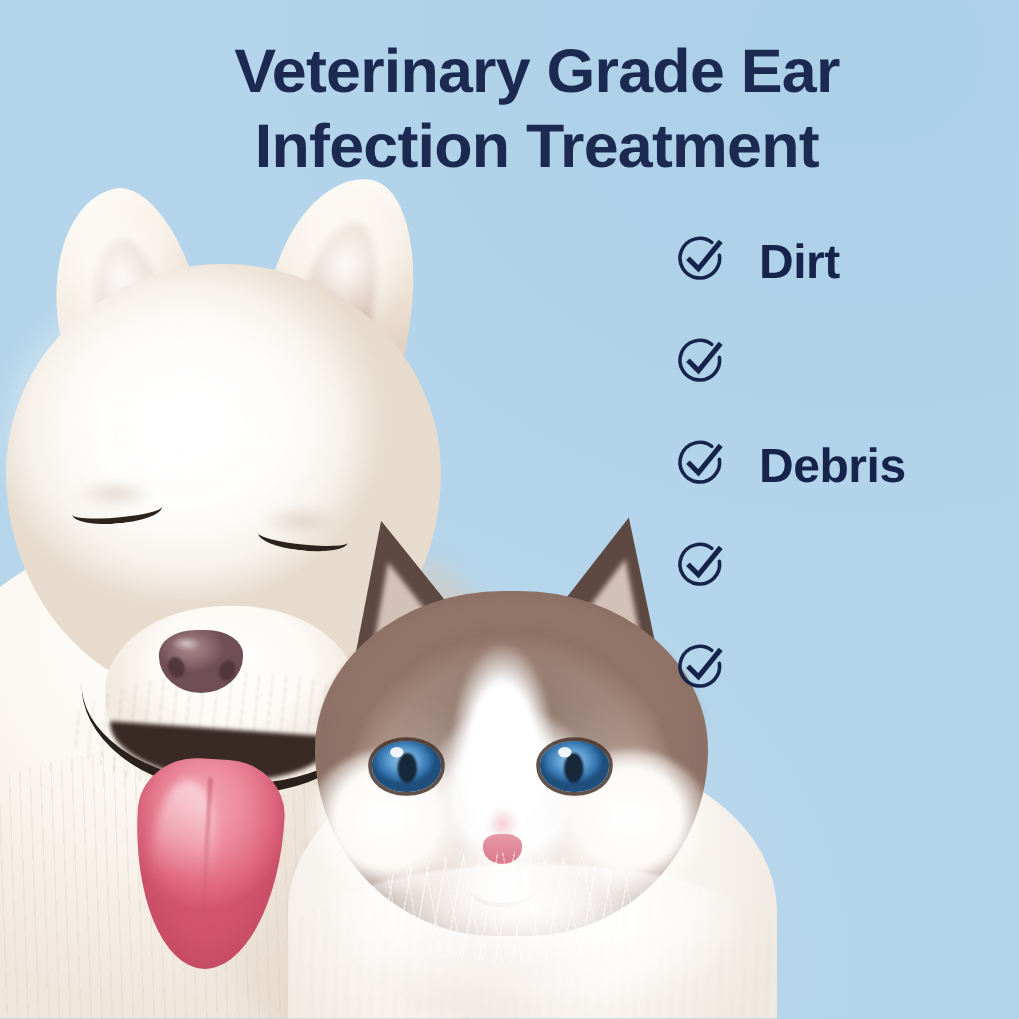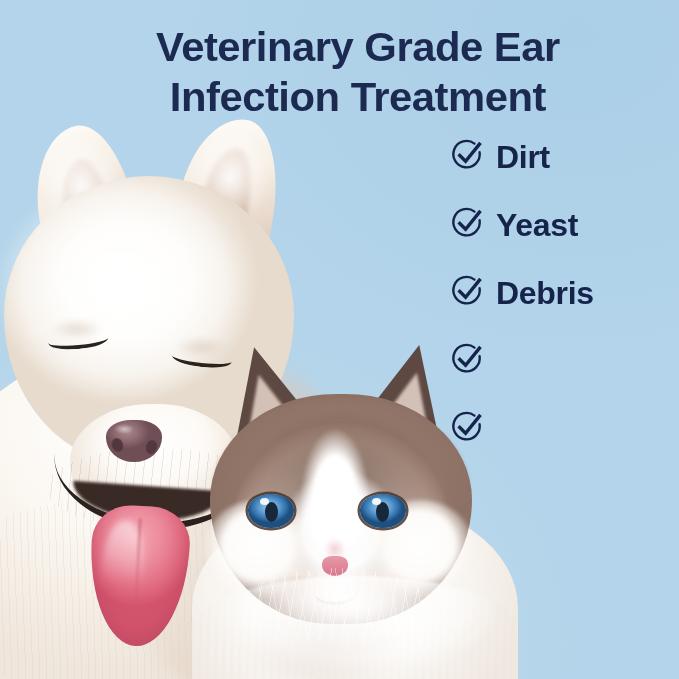--- a/index.html
+++ b/index.html
@@ -42,23 +42,23 @@
   .headline .l{display:block;white-space:nowrap;}
 
   
   .checklist{
     position:absolute;
     left:450px; top:140px;
     width:228px;
   }
   .check-row{
     display:flex;
-    align-items:flex-start;
+    align-items:center;
     height:68px;
-    gap:12px;
+    gap:22px;
   }
   .check-icon{
     flex:0 0 auto;
     width:34px;height:34px;
     display:block;
     margin-top:-2px;
   }
   .check-label{
     color:#16244c;
     font-weight:700;
@@ -482,21 +482,20 @@
         <path d="M9.8 17.4 L15.6 23.2 L29.4 6.2" fill="none" stroke="#16244c" stroke-width="3.4" stroke-linecap="square" stroke-linejoin="miter"></path>
       </svg>
       <span class="check-label">Dirt</span>
     </div>
 
     <div class="check-row">
       <svg class="check-icon" viewBox="0 0 34 34">
         <path d="M24.5 5.6A13.2 13.2 0 1 0 29.6 14.2" fill="none" stroke="#16244c" stroke-width="2.4" stroke-linecap="round"></path>
         <path d="M9.8 17.4 L15.6 23.2 L29.4 6.2" fill="none" stroke="#16244c" stroke-width="3.4" stroke-linecap="square" stroke-linejoin="miter"></path>
       </svg>
-      <span class="check-label">Yeast</span>
     </div>
 
     <div class="check-row">
       <svg class="check-icon" viewBox="0 0 34 34">
         <path d="M24.5 5.6A13.2 13.2 0 1 0 29.6 14.2" fill="none" stroke="#16244c" stroke-width="2.4" stroke-linecap="round"></path>
         <path d="M9.8 17.4 L15.6 23.2 L29.4 6.2" fill="none" stroke="#16244c" stroke-width="3.4" stroke-linecap="square" stroke-linejoin="miter"></path>
       </svg>
       <span class="check-label">Debris</span>
     </div>
 

